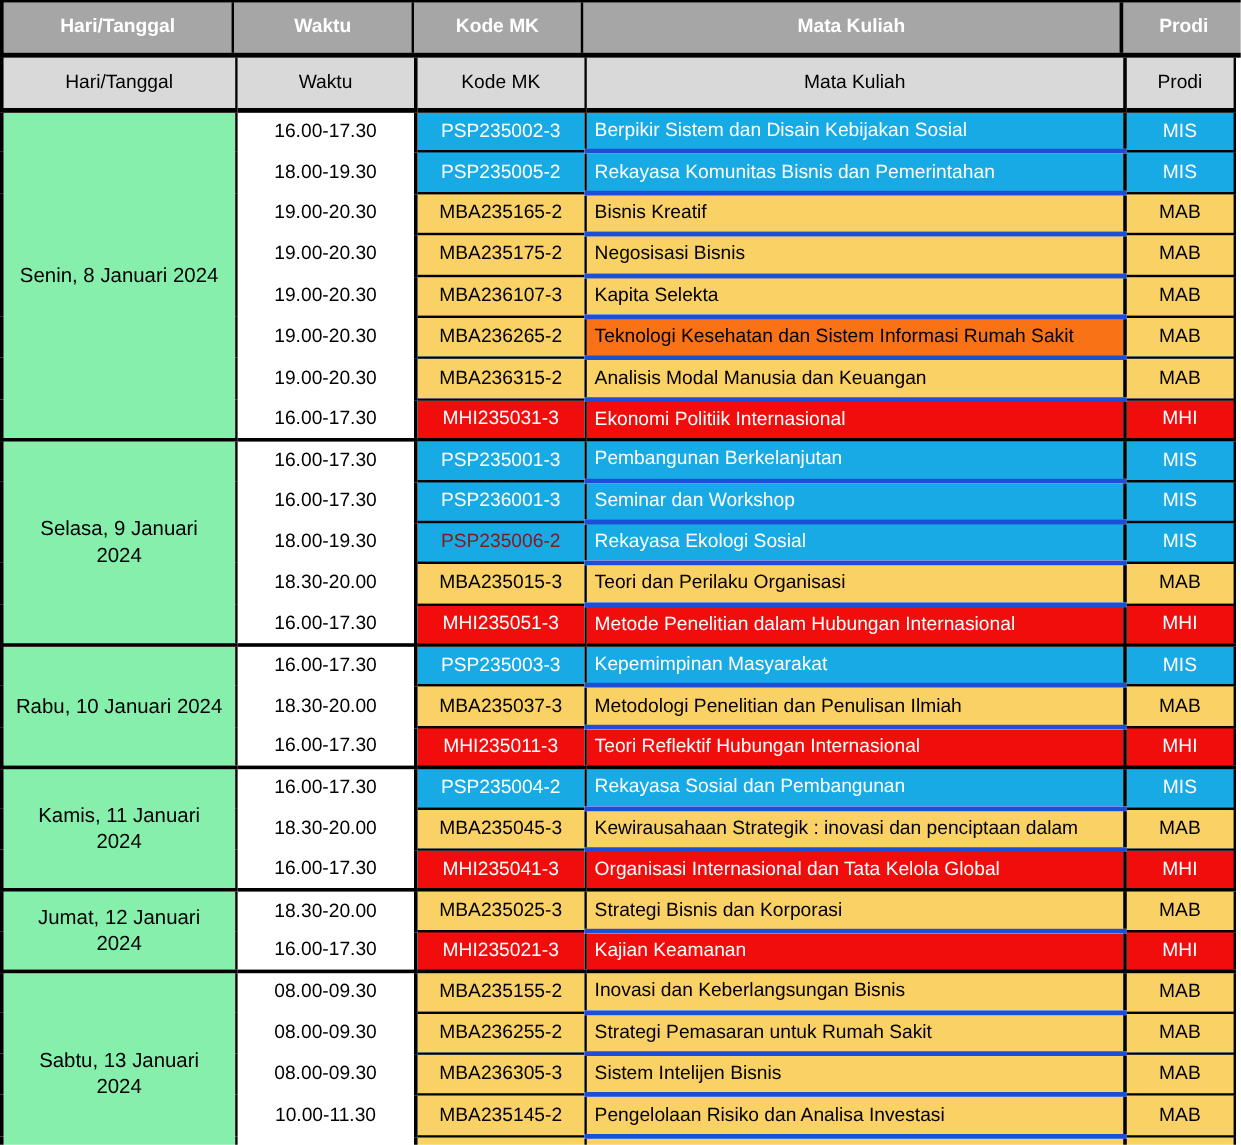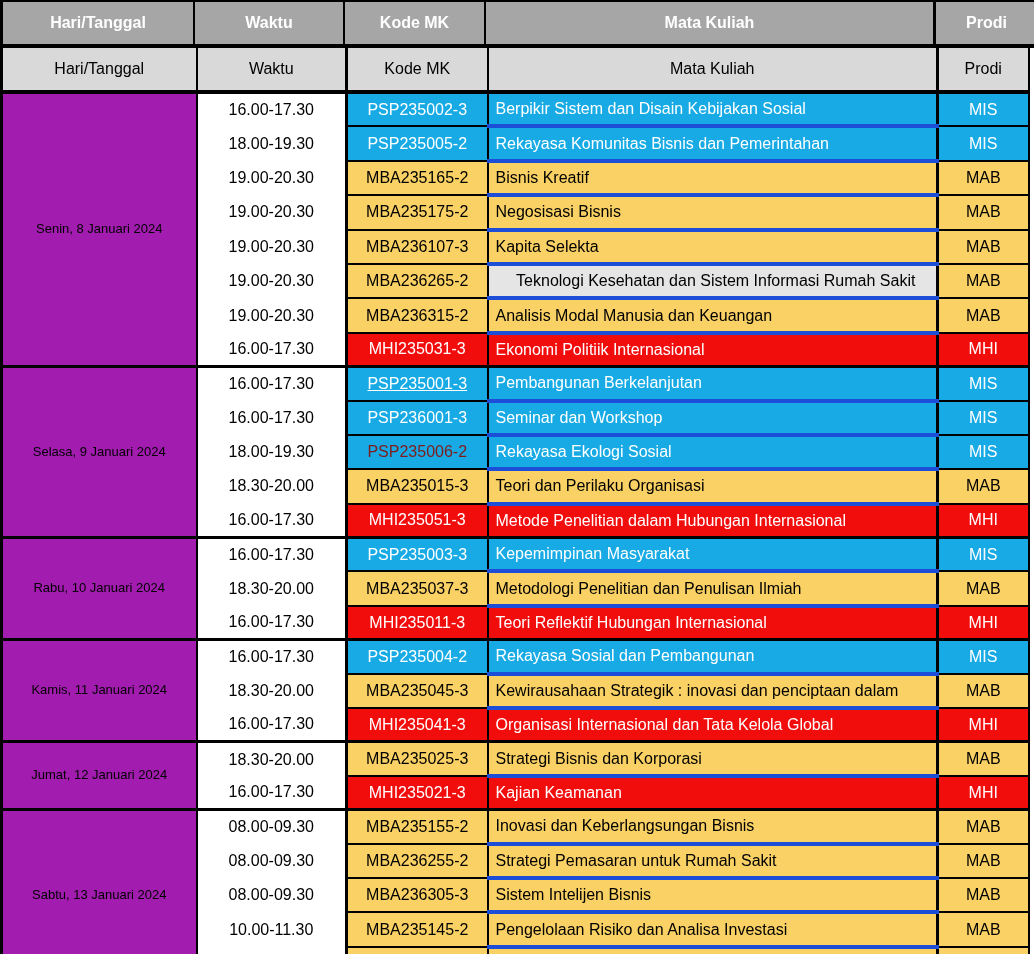--- a/index.html
+++ b/index.html
@@ -46,26 +46,26 @@
   
   .c1 { border-left: 3px solid #000; border-right: 2px solid #000; }
   .c2 { border-right: 3px solid #000; }
   .c3 { border-right: 2px solid #000; }
   .c4 { border-right: 3px solid #000; }
   .c5 { border-right: 2px solid #000; }
 
   
   .day-cell {
     text-align: center;
-    font-size: 13px;
+    font-size: 17px;
     line-height: 1.3;
     padding: 0 10px;
     border-top: 3px solid #000;
     border-bottom: 3px solid #000;
-    background: #a21caf;
+    background: #86efac;
   }
   .time-cell {
     text-align: center;
     background: #fff;
     height: 30.4px;
   }
   .code-cell, .prodi-cell {
     text-align: center;
     border-top: 2px solid #000;
     border-bottom: 2px solid #000;
@@ -136,39 +136,39 @@
       </tr>
       <tr>
         <td class="time-cell c2">19.00-20.30</td>
         <td class="code-cell c3" style="background: rgb(250, 209, 100); color: rgb(0, 0, 0);">MBA236107-3</td>
         <td class="course-cell c4" style="background: rgb(250, 209, 100); color: rgb(0, 0, 0);">Kapita Selekta</td>
         <td class="prodi-cell c5" style="background: rgb(250, 209, 100); color: rgb(0, 0, 0);">MAB</td>
       </tr>
       <tr>
         <td class="time-cell c2">19.00-20.30</td>
         <td class="code-cell c3" style="background: rgb(250, 209, 100); color: rgb(0, 0, 0);">MBA236265-2</td>
-        <td class="course-cell c4" style="background: #e5e5e5; color: rgb(0, 0, 0); text-align: center;">Teknologi Kesehatan dan Sistem Informasi Rumah Sakit</td>
+        <td class="course-cell c4" style="background: #f97316; color: rgb(0, 0, 0);">Teknologi Kesehatan dan Sistem Informasi Rumah Sakit</td>
         <td class="prodi-cell c5" style="background: rgb(250, 209, 100); color: rgb(0, 0, 0);">MAB</td>
       </tr>
       <tr>
         <td class="time-cell c2">19.00-20.30</td>
         <td class="code-cell c3" style="background: rgb(250, 209, 100); color: rgb(0, 0, 0);">MBA236315-2</td>
         <td class="course-cell c4" style="background: rgb(250, 209, 100); color: #000000;">Analisis Modal Manusia dan Keuangan</td>
         <td class="prodi-cell c5" style="background: rgb(250, 209, 100); color: rgb(0, 0, 0);">MAB</td>
       </tr>
       <tr>
         <td class="time-cell c2 group-end">16.00-17.30</td>
         <td class="code-cell c3 group-end" style="background: rgb(242, 13, 13); color: rgb(255, 255, 255);">MHI235031-3</td>
         <td class="course-cell c4 group-end" style="background: rgb(242, 13, 13); color: rgb(255, 255, 255);">Ekonomi Politiik Internasional</td>
         <td class="prodi-cell c5 group-end" style="background: rgb(242, 13, 13); color: rgb(255, 255, 255);">MHI</td>
       </tr>
       <tr>
         <td rowspan="5" class="day-cell c1">Selasa, 9 Januari 2024</td>
         <td class="time-cell c2 group-start">16.00-17.30</td>
-        <td class="code-cell c3 group-start" style="background: rgb(23, 170, 228); color: rgb(255, 255, 255); text-decoration: underline;">PSP235001-3</td>
+        <td class="code-cell c3 group-start" style="background: rgb(23, 170, 228); color: rgb(255, 255, 255);">PSP235001-3</td>
         <td class="course-cell c4 group-start" style="background: rgb(23, 170, 228); color: rgb(255, 255, 255);">Pembangunan Berkelanjutan</td>
         <td class="prodi-cell c5 group-start" style="background: rgb(23, 170, 228); color: rgb(255, 255, 255);">MIS</td>
       </tr>
       <tr>
         <td class="time-cell c2">16.00-17.30</td>
         <td class="code-cell c3" style="background: rgb(23, 170, 228); color: rgb(255, 255, 255);">PSP236001-3</td>
         <td class="course-cell c4" style="background: rgb(23, 170, 228); color: rgb(255, 255, 255);">Seminar dan Workshop</td>
         <td class="prodi-cell c5" style="background: rgb(23, 170, 228); color: rgb(255, 255, 255);">MIS</td>
       </tr>
       <tr>

